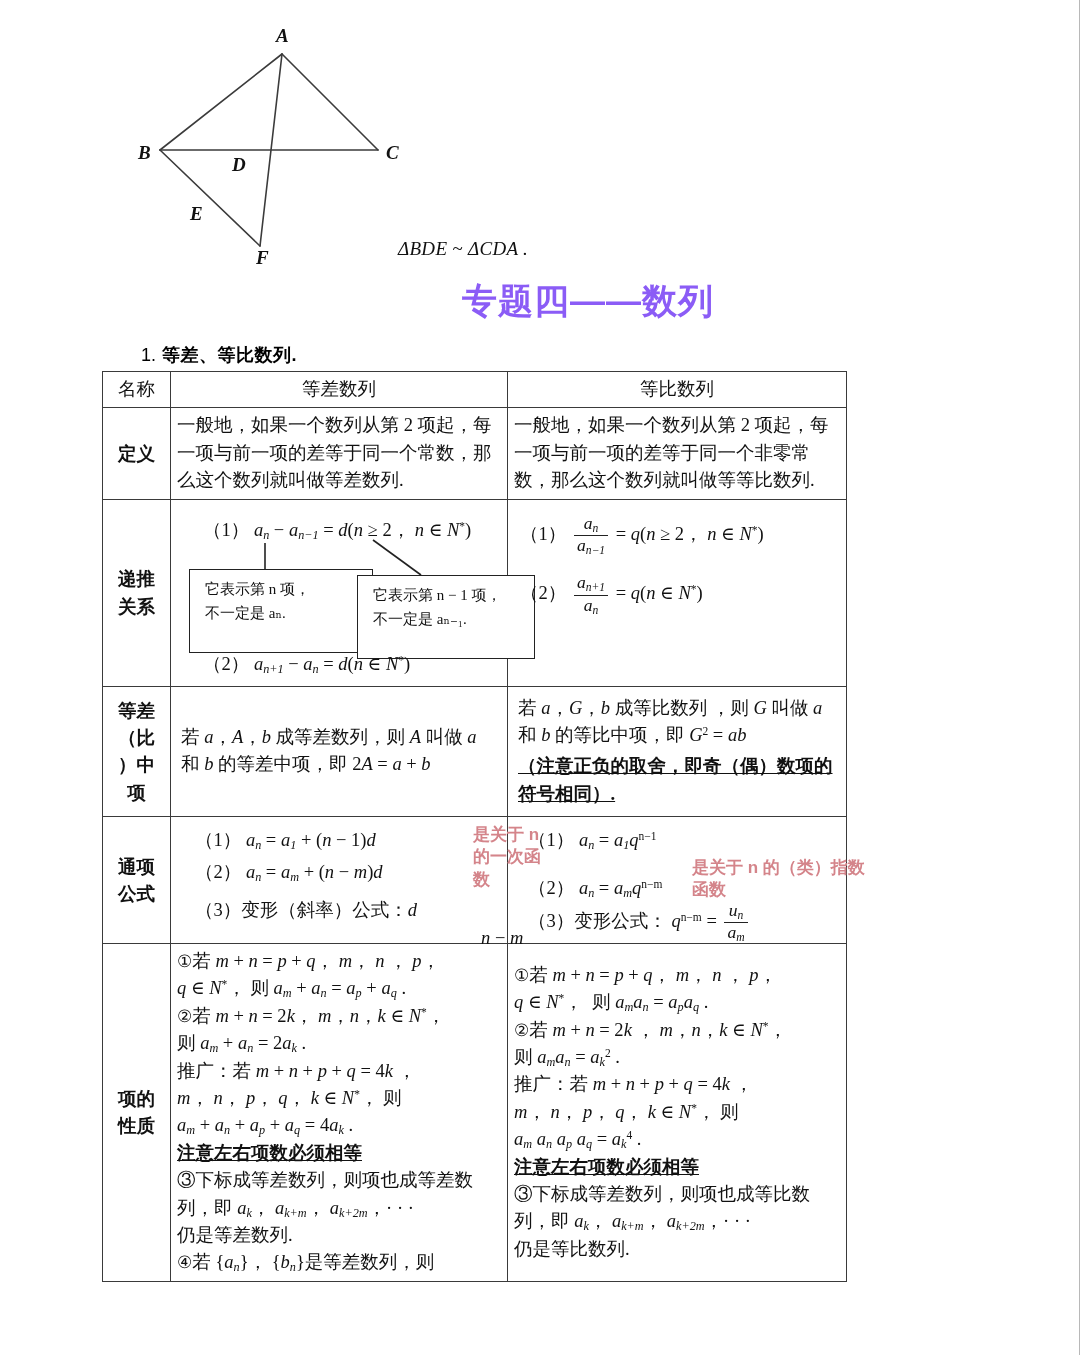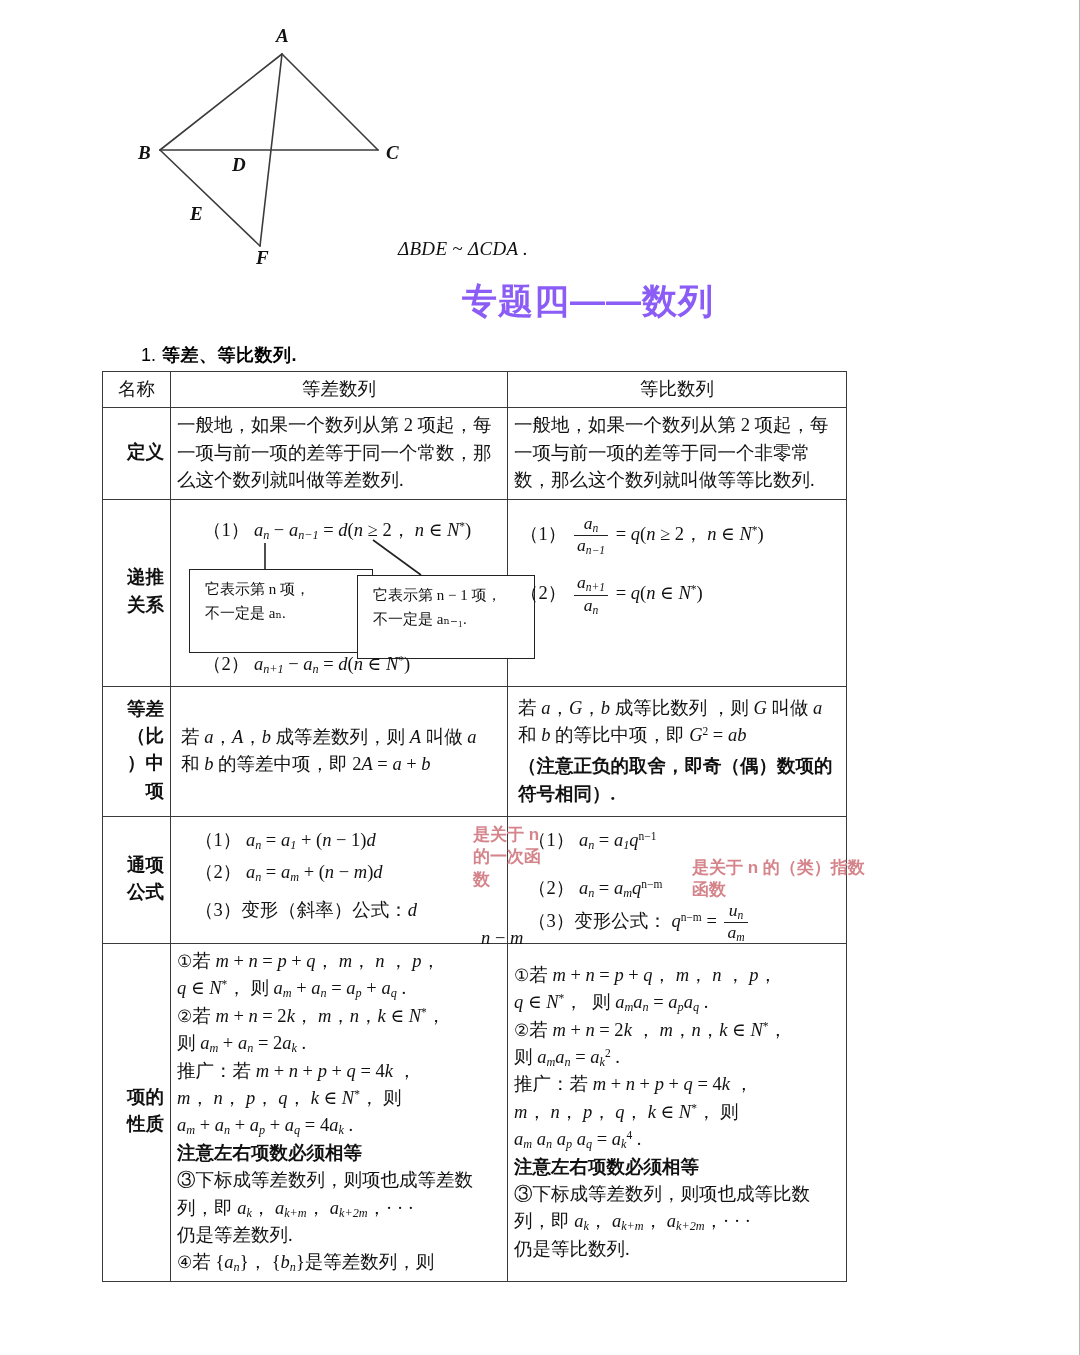--- a/index.html
+++ b/index.html
@@ -60,28 +60,28 @@
     line-height:1.48;
   }
   col.c-label{width:68px;}
   col.c-ap{width:337px;}
   col.c-gp{width:339px;}
 
   .hdr{
     text-align:center;font-size:19px;padding:3px 4px;font-weight:normal;
   }
   .rowlabel{
-    text-align:right;
-    font-family:Liberation Mono, monospace;
+    text-align:center;
+    font-family:Liberation Sans, sans-serif;
     font-weight:bold;font-size:18px;line-height:1.35;
     padding:4px 2px;
   }
   .cell{position:relative;}
   .cell p{margin:4px;}
-  .bold{font-weight:bold;}
+  .bold{font-weight:bold;text-decoration:underline;}
 
   
   i.m{font-style:italic;}
   .mono-sub{font-size:.66em;vertical-align:-.28em;font-style:italic;}
   .sup{font-size:.62em;vertical-align:.52em;}
   .frac{
     display:inline-block;vertical-align:middle;
     text-align:center;line-height:1.05;margin:0 3px;
     font-size:.95em;
   }

